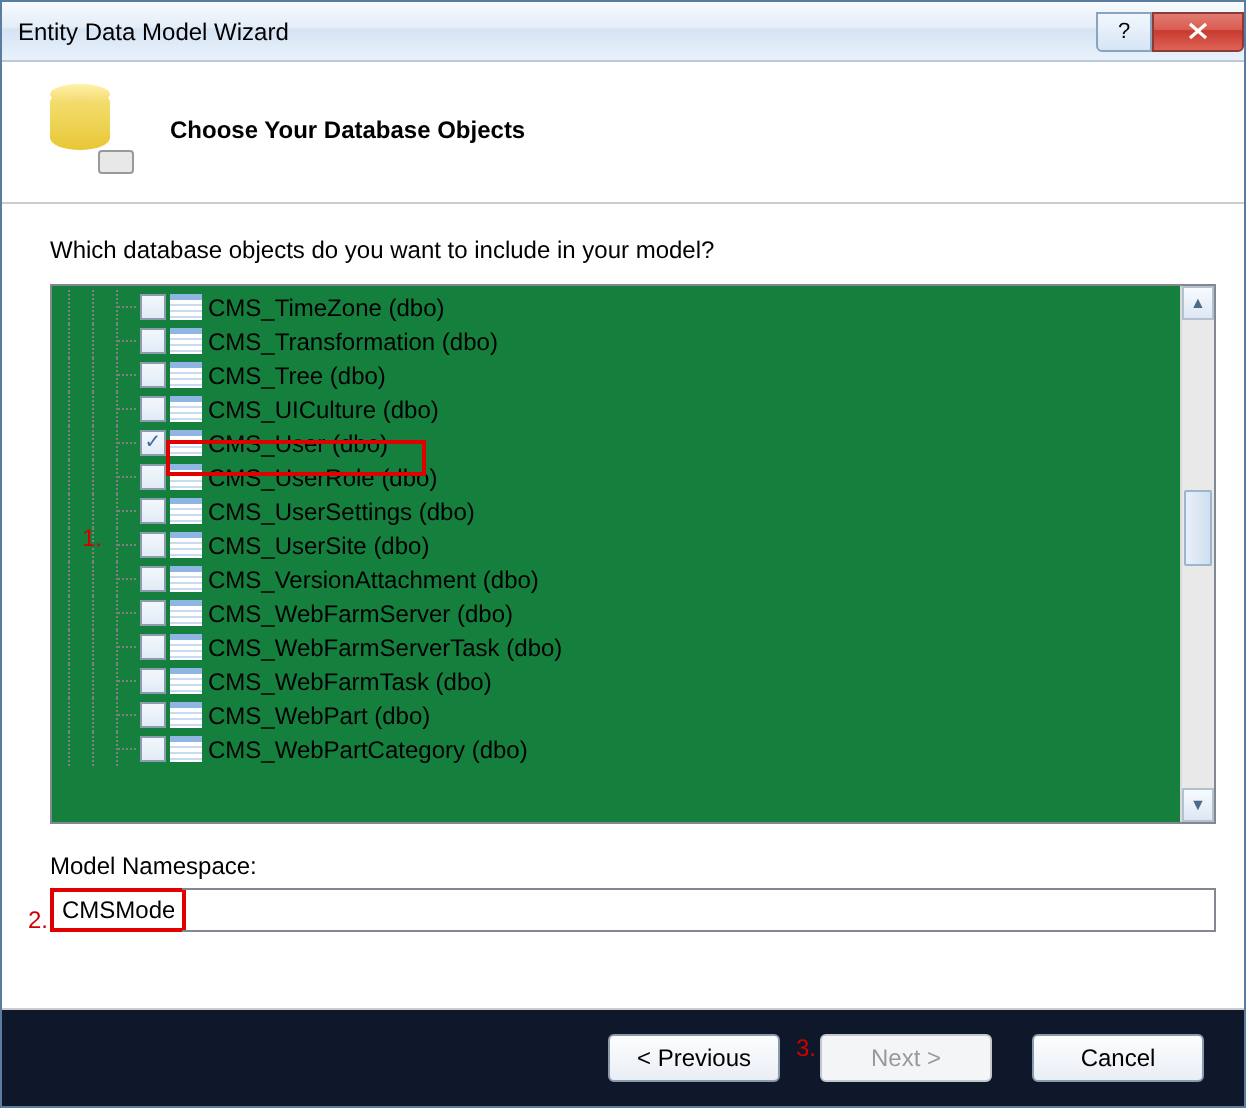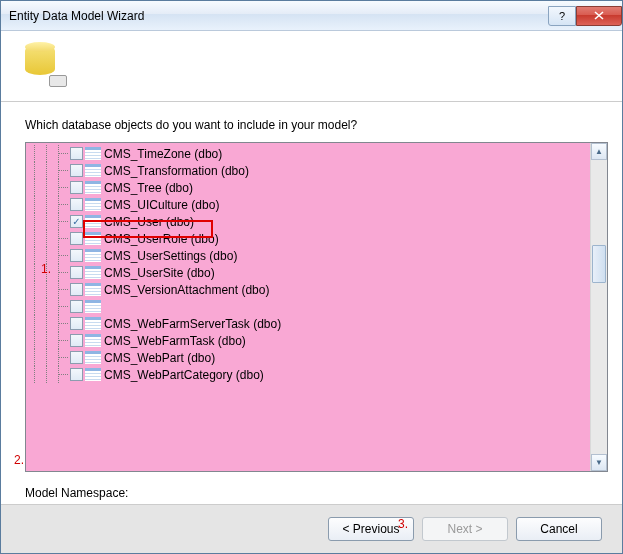--- a/index.html
+++ b/index.html
@@ -103,23 +103,23 @@
     font-size: 12px;
   }
   .body-area {
     padding: 16px 14px 6px 24px;
   }
   .prompt {
     margin-bottom: 10px;
   }
   .tree-box {
     border: 1px solid #828790;
-    height: 330px;
+    height: 270px;
     position: relative;
-    background: #f9a8d4;
+    background: #15803d;
     overflow: hidden;
   }
   .tree-inner {
     position: absolute;
     inset: 0 17px 0 0;
     overflow: hidden;
     padding: 2px 0 2px 0;
   }
   .scrollbar {
     position: absolute;
@@ -304,22 +304,22 @@
   }
   .footer {
     position: absolute;
     left: 0;
     right: 0;
     bottom: 0;
     border-top: 1px solid #ccc;
     padding: 12px 20px;
     display: flex;
     justify-content: flex-end;
-    gap: 8px;
-    background: #e5e5e5;
+    gap: 20px;
+    background: #0f172a;
   }
   .btn {
     min-width: 86px;
     height: 24px;
     border: 1px solid #8a9bad;
     background: linear-gradient(to bottom, #fdfdfe, #e9eef5);
     border-radius: 3px;
     font-family: inherit;
     font-size: 12px;
     cursor: pointer;
@@ -353,20 +353,21 @@
           </svg>
       </div>
     </div>
   </div>
 
   <div class="header-area">
     <div class="db-icon">
       <div class="db-cyl"></div>
       <div class="db-connector"></div>
     </div>
+    <div class="header-title">Choose Your Database Objects</div>
   </div>
 
   <div class="body-area">
     <div class="prompt">Which database objects do you want to include in your model?</div>
 
     <div class="tree-box">
       <div class="tree-inner" id="tree-inner">
           <div class="tree-row">
             <div class="tree-lines">
               <div class="vline" style="left: 0px;"></div>
@@ -488,20 +489,21 @@
             <div class="tree-lines">
               <div class="vline" style="left: 0px;"></div>
               <div class="vline" style="left: 12px;"></div>
               <div class="vline" style="left: 24px;"></div>
               <div class="hline" style="left: 24px; width: 10px;"></div>
             </div>
             <div class="row-cb"></div>
             <div class="row-icon">
               <div class="tbl-icon"></div>
             </div>
+            <span class="row-label">CMS_WebFarmServer (dbo)</span>
           </div>
           <div class="tree-row">
             <div class="tree-lines">
               <div class="vline" style="left: 0px;"></div>
               <div class="vline" style="left: 12px;"></div>
               <div class="vline" style="left: 24px;"></div>
               <div class="hline" style="left: 24px; width: 10px;"></div>
             </div>
             <div class="row-cb"></div>
             <div class="row-icon">

